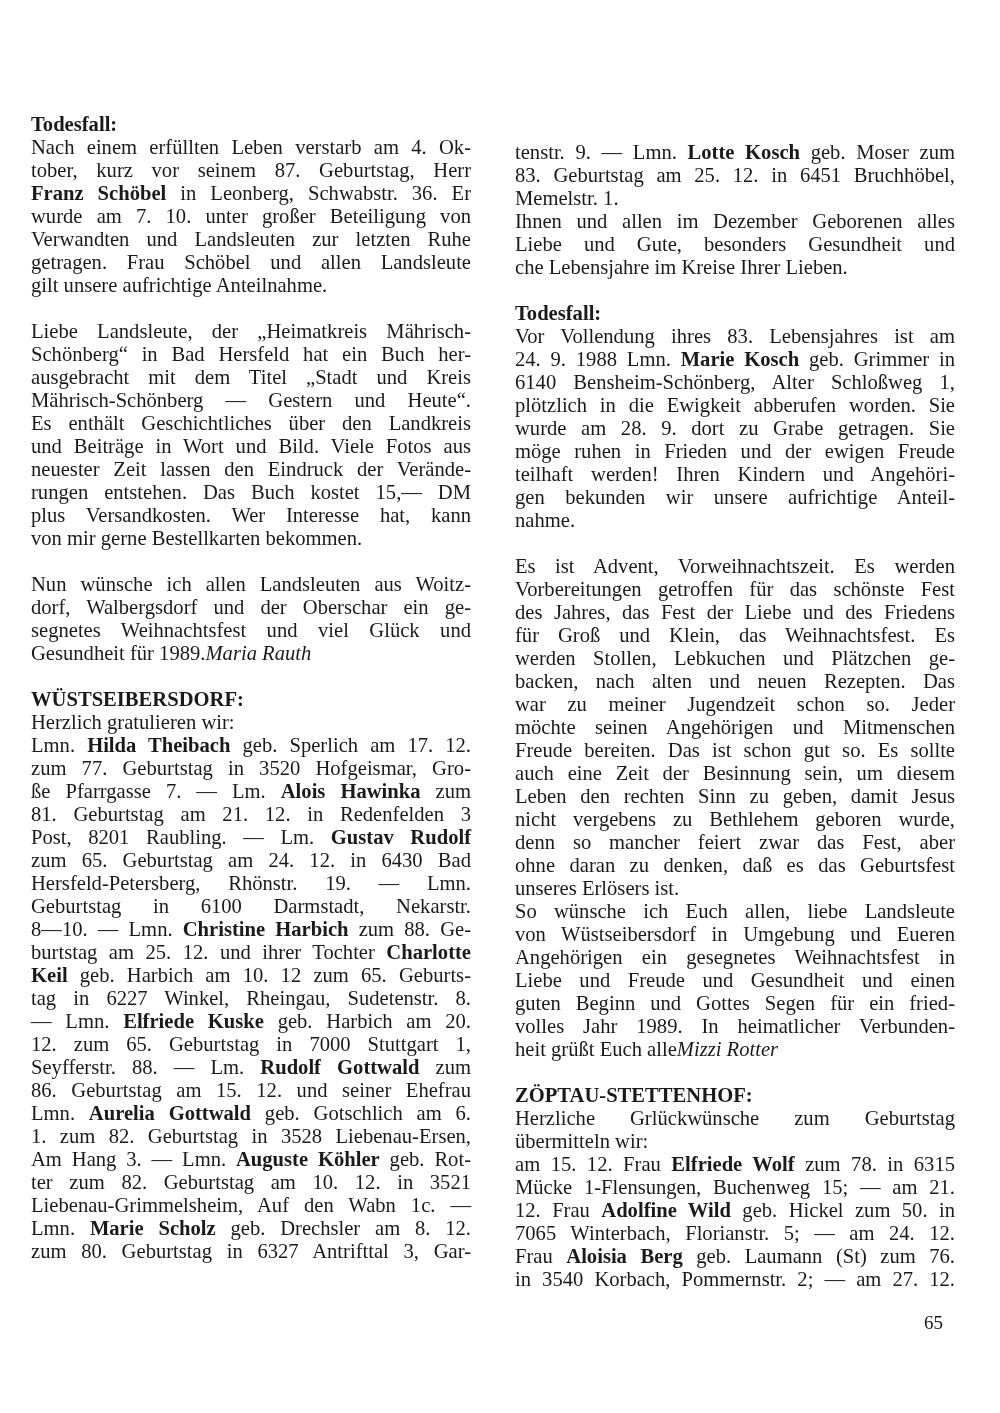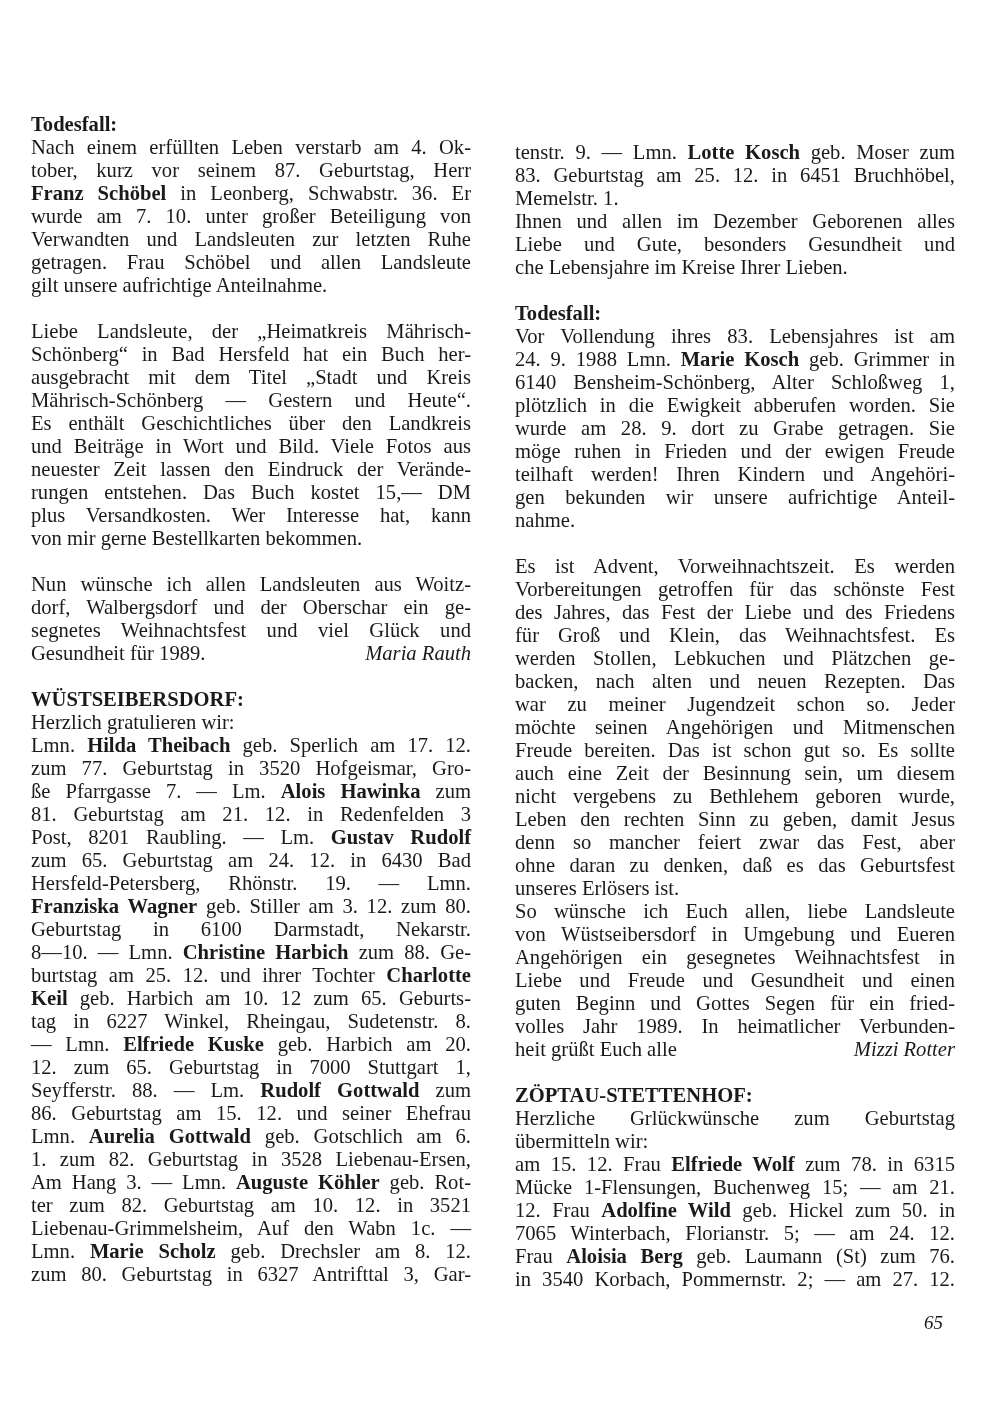--- a/index.html
+++ b/index.html
@@ -4,26 +4,26 @@
 <style>
   html, body { margin:0; padding:0; background:#ffffff; }
   body { width:1000px; height:1413px; position:relative; overflow:hidden;
          font-family:"Liberation Serif", serif; color:#1a1a1a; }
   .col { position:absolute; top:113px; width:440px; }
   #col-left { left:31px; }
   #col-right { left:515px;margin-top:28px; }
   .line { font-size:20.6px; line-height:23px; height:23px; white-space:nowrap;
           text-align:justify; text-align-last:justify; }
   .line.last { text-align-last:left; }
-  .line.sig { display:flex; justify-content:space-between; text-align-last:auto;gap:8px; }
+  .line.sig { display:flex; text-align-last:auto; }
   .line.sig .sig-name { font-style:italic; }
   .heading { font-weight:bold; font-size:20.6px; line-height:23px; height:23px; text-align-last:left;font-family:Liberation Serif, serif; }
   .gap { height:23px; }
   b { font-weight:bold; }
-  #page-number { position:absolute; left:924px; top:1312px; font-size:19px;font-style:italic; }
+  #page-number { position:absolute; left:924px; top:1312px; font-size:19px; }
 </style>
 </head>
 <body>
 
 <div id="col-left" class="col">
   <div class="heading">Todesfall:</div>
   <div>
       <div class="line">Nach einem erfüllten Leben verstarb am 4. Ok-</div>
       <div class="line">tober, kurz vor seinem 87. Geburtstag, Herr</div>
       <div class="line"><b>Franz Schöbel</b> in Leonberg, Schwabstr. 36. Er</div>
@@ -59,21 +59,20 @@
   <div class="heading">WÜSTSEIBERSDORF:</div>
   <div>
       <div class="line last">Herzlich gratulieren wir:</div>
       <div class="line">Lmn. <b>Hilda Theibach</b> geb. Sperlich am 17. 12.</div>
       <div class="line">zum 77. Geburtstag in 3520 Hofgeismar, Gro-</div>
       <div class="line">ße Pfarrgasse 7. — Lm. <b>Alois Hawinka</b> zum</div>
       <div class="line">81. Geburtstag am 21. 12. in Redenfelden 3</div>
       <div class="line">Post, 8201 Raubling. — Lm. <b>Gustav Rudolf</b></div>
       <div class="line">zum 65. Geburtstag am 24. 12. in 6430 Bad</div>
       <div class="line">Hersfeld-Petersberg, Rhönstr. 19. — Lmn.</div>
-      <div class="line"><b>Franziska Wagner</b> geb. Stiller am 3. 12. zum 80.</div>
       <div class="line">Geburtstag in 6100 Darmstadt, Nekarstr.</div>
       <div class="line">8—10. — Lmn. <b>Christine Harbich</b> zum 88. Ge-</div>
       <div class="line">burtstag am 25. 12. und ihrer Tochter <b>Charlotte</b></div>
       <div class="line"><b>Keil</b> geb. Harbich am 10. 12 zum 65. Geburts-</div>
       <div class="line">tag in 6227 Winkel, Rheingau, Sudetenstr. 8.</div>
       <div class="line">— Lmn. <b>Elfriede Kuske</b> geb. Harbich am 20.</div>
       <div class="line">12. zum 65. Geburtstag in 7000 Stuttgart 1,</div>
       <div class="line">Seyfferstr. 88. — Lm. <b>Rudolf Gottwald</b> zum</div>
       <div class="line">86. Geburtstag am 15. 12. und seiner Ehefrau</div>
       <div class="line">Lmn. <b>Aurelia Gottwald</b> geb. Gotschlich am 6.</div>
@@ -113,22 +112,22 @@
       <div class="line">Es ist Advent, Vorweihnachtszeit. Es werden</div>
       <div class="line">Vorbereitungen getroffen für das schönste Fest</div>
       <div class="line">des Jahres, das Fest der Liebe und des Friedens</div>
       <div class="line">für Groß und Klein, das Weihnachtsfest. Es</div>
       <div class="line">werden Stollen, Lebkuchen und Plätzchen ge-</div>
       <div class="line">backen, nach alten und neuen Rezepten. Das</div>
       <div class="line">war zu meiner Jugendzeit schon so. Jeder</div>
       <div class="line">möchte seinen Angehörigen und Mitmenschen</div>
       <div class="line">Freude bereiten. Das ist schon gut so. Es sollte</div>
       <div class="line">auch eine Zeit der Besinnung sein, um diesem</div>
+      <div class="line">Leben den rechten Sinn zu geben, damit Jesus</div>
       <div class="line">nicht vergebens zu Bethlehem geboren wurde,</div>
-      <div class="line">Leben den rechten Sinn zu geben, damit Jesus</div>
       <div class="line">denn so mancher feiert zwar das Fest, aber</div>
       <div class="line">ohne daran zu denken, daß es das Geburtsfest</div>
       <div class="line last">unseres Erlösers ist.</div>
       <div class="line">So wünsche ich Euch allen, liebe Landsleute</div>
       <div class="line">von Wüstseibersdorf in Umgebung und Eueren</div>
       <div class="line">Angehörigen ein gesegnetes Weihnachtsfest in</div>
       <div class="line">Liebe und Freude und Gesundheit und einen</div>
       <div class="line">guten Beginn und Gottes Segen für ein fried-</div>
       <div class="line">volles Jahr 1989. In heimatlicher Verbunden-</div>
     </div>

